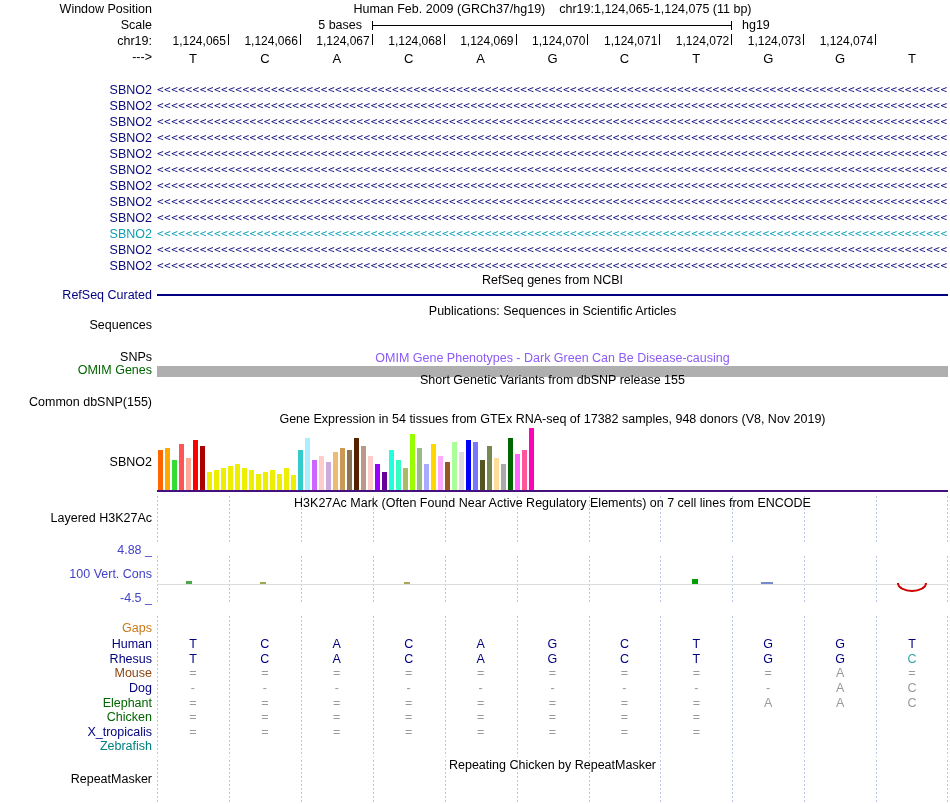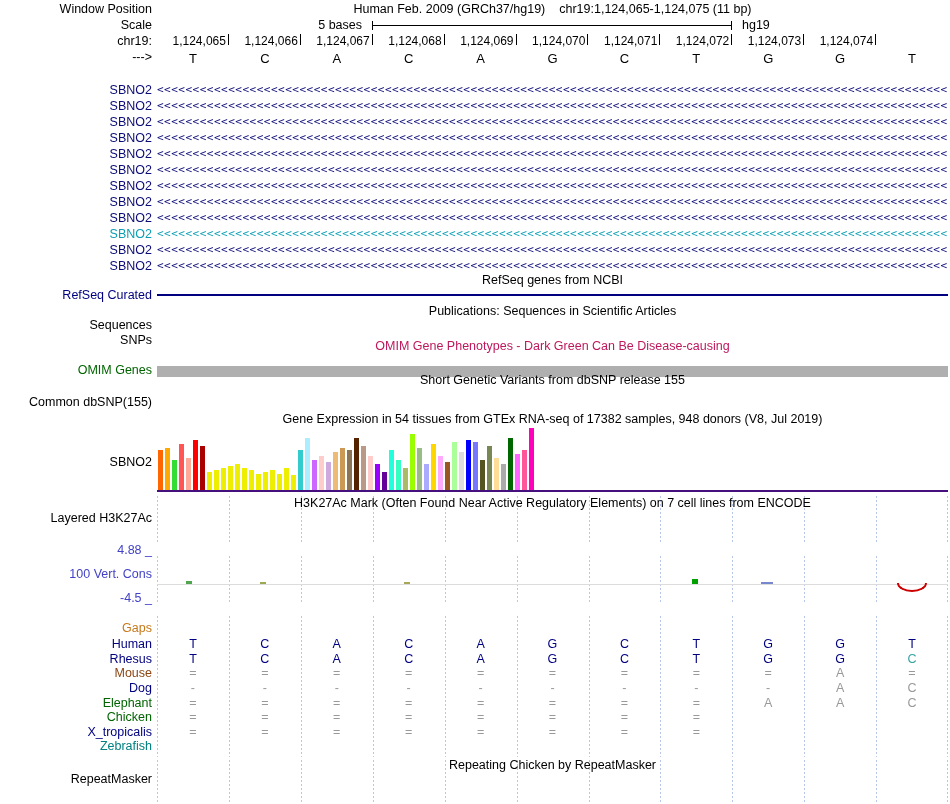--- a/index.html
+++ b/index.html
@@ -197,30 +197,30 @@
         <div class="gene-arrows" style="color: rgb(12, 12, 120);">&lt;&lt;&lt;&lt;&lt;&lt;&lt;&lt;&lt;&lt;&lt;&lt;&lt;&lt;&lt;&lt;&lt;&lt;&lt;&lt;&lt;&lt;&lt;&lt;&lt;&lt;&lt;&lt;&lt;&lt;&lt;&lt;&lt;&lt;&lt;&lt;&lt;&lt;&lt;&lt;&lt;&lt;&lt;&lt;&lt;&lt;&lt;&lt;&lt;&lt;&lt;&lt;&lt;&lt;&lt;&lt;&lt;&lt;&lt;&lt;&lt;&lt;&lt;&lt;&lt;&lt;&lt;&lt;&lt;&lt;&lt;&lt;&lt;&lt;&lt;&lt;&lt;&lt;&lt;&lt;&lt;&lt;&lt;&lt;&lt;&lt;&lt;&lt;&lt;&lt;&lt;&lt;&lt;&lt;&lt;&lt;&lt;&lt;&lt;&lt;&lt;&lt;&lt;&lt;&lt;&lt;&lt;&lt;&lt;&lt;&lt;&lt;&lt;&lt;&lt;&lt;&lt;&lt;&lt;&lt;&lt;&lt;&lt;&lt;&lt;&lt;&lt;&lt;&lt;&lt;&lt;&lt;&lt;&lt;&lt;&lt;&lt;&lt;&lt;&lt;</div>
       </div>
     </div>
 
   <div class="trk ttl" style="top:274px">RefSeq genes from NCBI</div>
   <div class="lbl" style="top:289px;color:#000080">RefSeq Curated</div>
   <div class="refseq-line"></div>
 
   <div class="trk ttl" style="top:305px">Publications: Sequences in Scientific Articles</div>
   <div class="lbl" style="top:319px">Sequences</div>
-  <div class="lbl" style="top:334px">SNPs</div>
-
-  <div class="trk ttl" style="top:340px;color:#be185d">OMIM Gene Phenotypes - Dark Green Can Be Disease-causing</div>
+  <div class="lbl" style="top:351px">SNPs</div>
+
+  <div class="trk ttl" style="top:352px;color:#8b5cf6">OMIM Gene Phenotypes - Dark Green Can Be Disease-causing</div>
   <div class="lbl" style="top:364px;color:#006400">OMIM Genes</div>
   <div class="omim-bar"></div>
 
   <div class="trk ttl" style="top:374px">Short Genetic Variants from dbSNP release 155</div>
   <div class="lbl" style="top:396px">Common dbSNP(155)</div>
 
-  <div class="trk ttl" style="top:413px">Gene Expression in 54 tissues from GTEx RNA-seq of 17382 samples, 948 donors (V8, Jul 2019)</div>
+  <div class="trk ttl" style="top:413px">Gene Expression in 54 tissues from GTEx RNA-seq of 17382 samples, 948 donors (V8, Nov 2019)</div>
   <div class="lbl" style="top:456px">SBNO2</div>
   <div id="gtex-bars">
       <div class="gtex-bar" style="background: rgb(255, 102, 0); height: 40px;"></div>
       <div class="gtex-bar" style="background: rgb(255, 170, 0); height: 42px;"></div>
       <div class="gtex-bar" style="background: rgb(51, 221, 51); height: 30px;"></div>
       <div class="gtex-bar" style="background: rgb(255, 85, 85); height: 46px;"></div>
       <div class="gtex-bar" style="background: rgb(255, 170, 153); height: 32px;"></div>
       <div class="gtex-bar" style="background: rgb(255, 0, 0); height: 50px;"></div>
       <div class="gtex-bar" style="background: rgb(170, 0, 0); height: 44px;"></div>
       <div class="gtex-bar" style="background: rgb(238, 238, 0); height: 18px;"></div>

